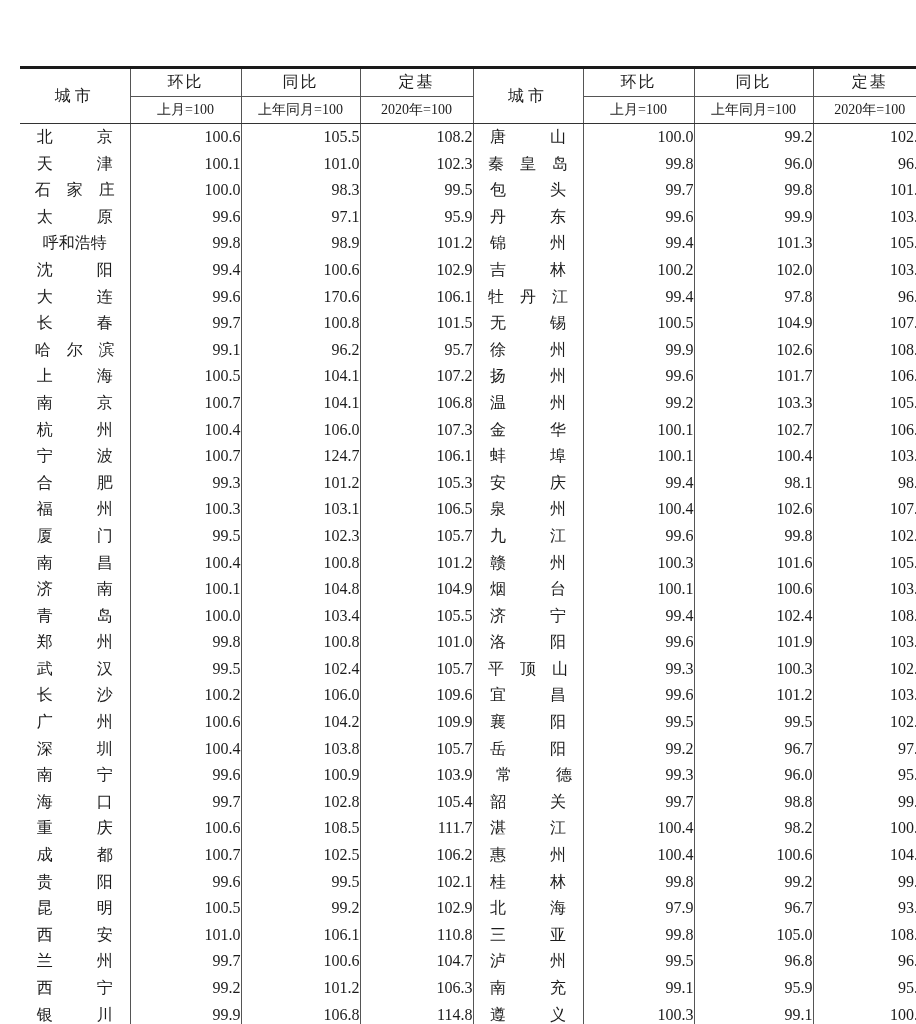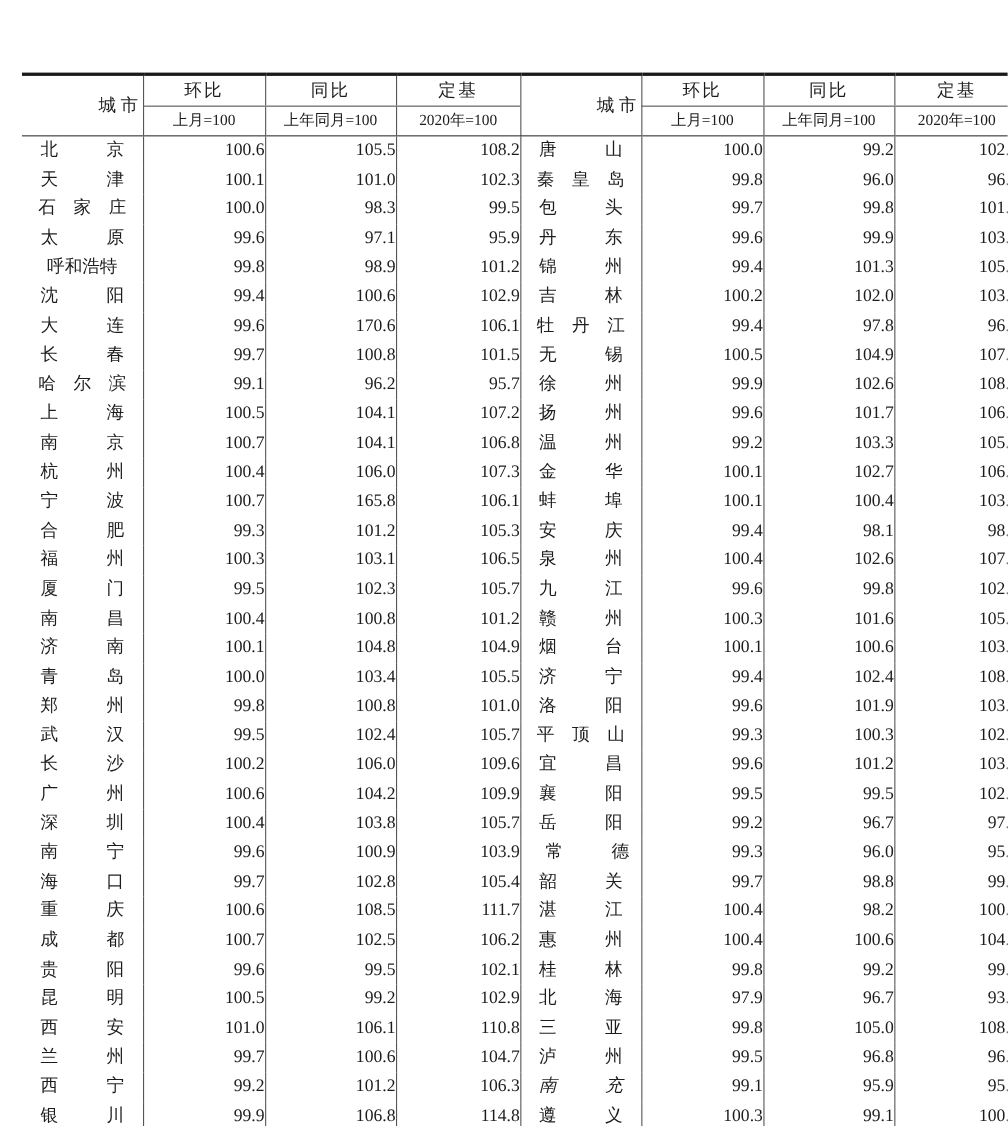--- a/index.html
+++ b/index.html
@@ -46,21 +46,21 @@
     margin: 0;
     font-weight: normal;
     vertical-align: middle;
   }
   
   .rule-top {
     border-top: 3px solid #1a1a1a;
   }
   
   th.hcity {
-    text-align: right;
+    text-align: center;
     font-size: 16px;
     letter-spacing: 4px;
     padding-left: 4px;
     border-bottom: 1.6px solid #333;
   }
   th.hgrp {
     text-align: center;
     font-size: 16px;
     letter-spacing: 2px;
     height: 27px;
@@ -252,21 +252,21 @@
             <td class="num">106.0</td>
             <td class="num">107.3</td>
             <td class="city" style="border-left: 1.6px solid rgb(85, 85, 85);"><span class="sp2">金华</span></td>
             <td class="num">100.1</td>
             <td class="num">102.7</td>
             <td class="num">106.7</td>
           </tr>
           <tr>
             <td class="city"><span class="sp2">宁波</span></td>
             <td class="num">100.7</td>
-            <td class="num">165.8</td>
+            <td class="num">124.7</td>
             <td class="num">106.1</td>
             <td class="city" style="border-left: 1.6px solid rgb(85, 85, 85);"><span class="sp2">蚌埠</span></td>
             <td class="num">100.1</td>
             <td class="num">100.4</td>
             <td class="num">103.7</td>
           </tr>
           <tr>
             <td class="city"><span class="sp2">合肥</span></td>
             <td class="num">99.3</td>
             <td class="num">101.2</td>
@@ -454,21 +454,21 @@
             <td class="city" style="border-left: 1.6px solid rgb(85, 85, 85);"><span class="sp2">泸州</span></td>
             <td class="num">99.5</td>
             <td class="num">96.8</td>
             <td class="num">96.0</td>
           </tr>
           <tr>
             <td class="city"><span class="sp2">西宁</span></td>
             <td class="num">99.2</td>
             <td class="num">101.2</td>
             <td class="num">106.3</td>
-            <td class="city" style="border-left: 1.6px solid rgb(85, 85, 85); font-style: italic;"><span class="sp2">南充</span></td>
+            <td class="city" style="border-left: 1.6px solid rgb(85, 85, 85);"><span class="sp2">南充</span></td>
             <td class="num">99.1</td>
             <td class="num">95.9</td>
             <td class="num">95.5</td>
           </tr>
           <tr>
             <td class="city"><span class="sp2">银川</span></td>
             <td class="num">99.9</td>
             <td class="num">106.8</td>
             <td class="num">114.8</td>
             <td class="city" style="border-left: 1.6px solid rgb(85, 85, 85);"><span class="sp2">遵义</span></td>

